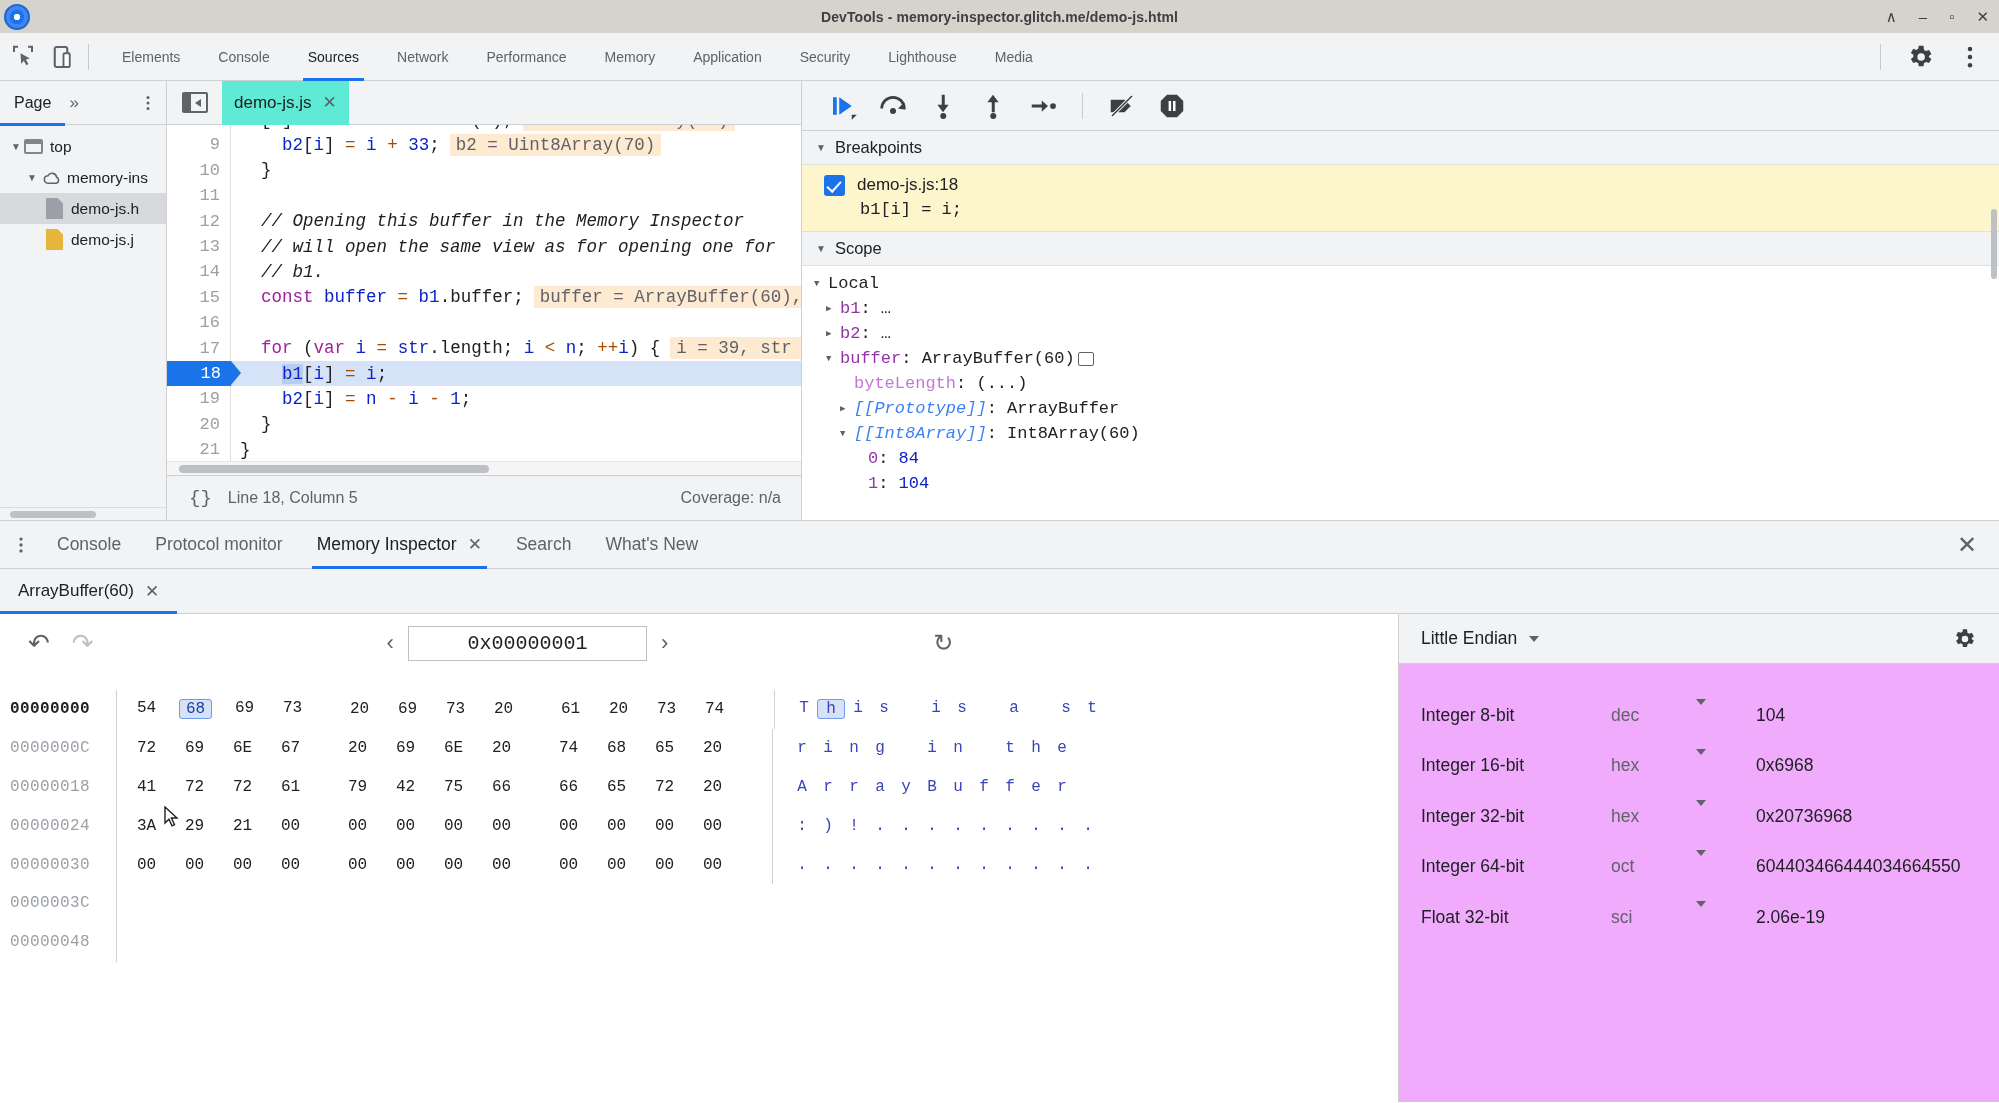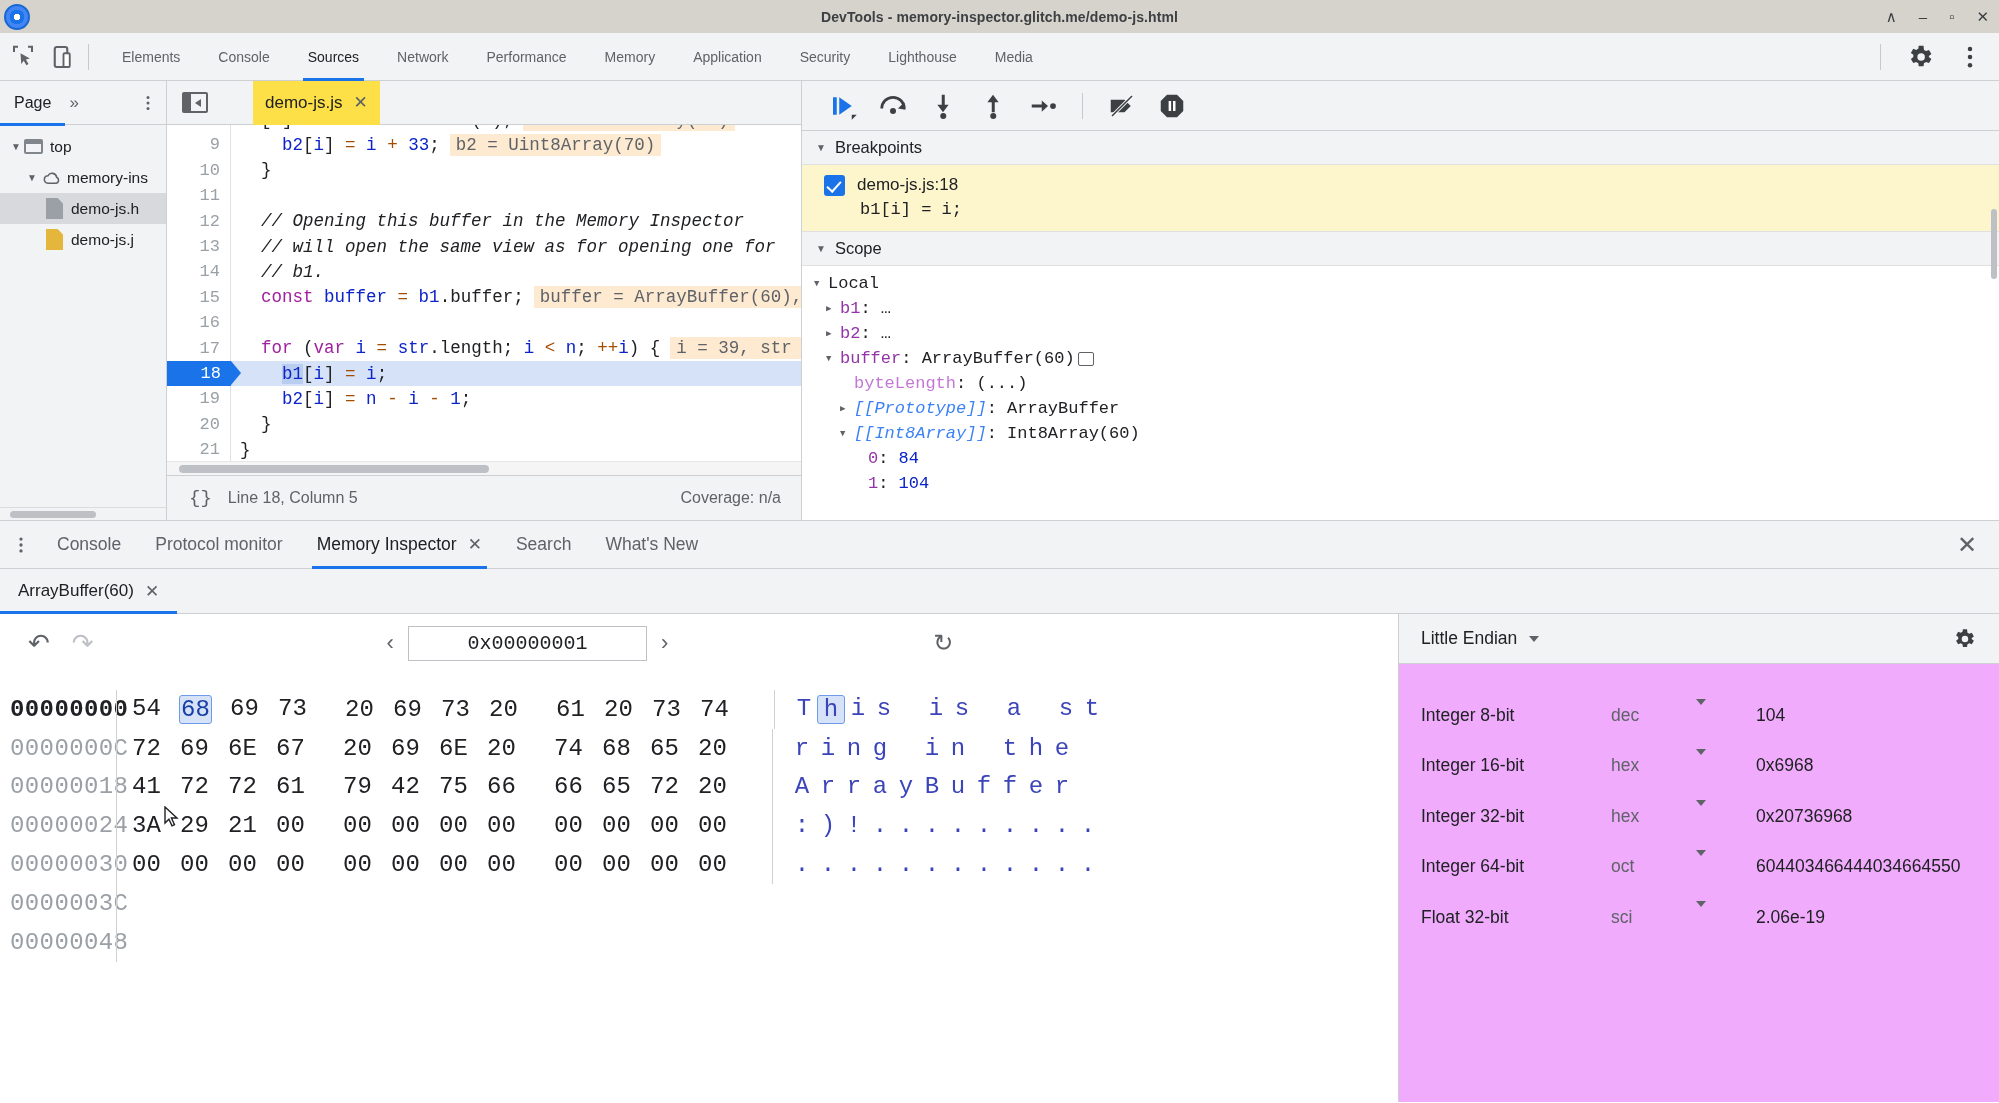--- a/index.html
+++ b/index.html
@@ -85,21 +85,21 @@
   #editor-col { width: 635px; display: flex; flex-direction: column; flex: none;
                 border-right: 1px solid #cdd0d3; }
   #editor-tabbar { height: 44px; background: #f1f3f4; border-bottom: 1px solid #cdd0d3;
                    display: flex; align-items: center; }
   #panel-toggle { width: 26px; height: 21px; border: 2px solid #5f6368; border-radius: 2px;
                   margin: 0 14px 0 15px; display: flex; align-items: center; flex: none; }
   #panel-toggle .bar { width: 7px; height: 100%; background: #5f6368; }
   #panel-toggle .tri2 { width: 0; height: 0; border-top: 4px solid transparent;
                   border-bottom: 4px solid transparent; border-right: 6px solid #5f6368; margin-left: 4px; }
   .etab { height: 44px; display: flex; align-items: center; gap: 11px; padding: 0 12px;
-          font-size: 17px; color: #202124; background: #fde047; position: relative; margin-left: 31px; }
+          font-size: 17px; color: #202124; background: #5eead4; position: relative; }
   .etab .x { color: #5f6368; font-size: 17px; }
   #code-area { flex: 1; position: relative; overflow: hidden; background: #fff; }
   #code-lines { position: absolute; top: -18px; left: 0; right: 0; }
   .cl { height: 25.4px; display: flex; align-items: center; font-size: 17.5px;
         font-family: "Liberation Mono", monospace; white-space: pre; position: relative; }
   .cl .gut { width: 64px; text-align: right; padding-right: 10px; color: #9aa0a6; flex: none;
              border-right: 1px solid #e0e0e0; height: 100%; line-height: 25.4px; font-size: 17px;}
   .cl .src { padding-left: 9px; color: #202124; }
   .cl.bp { background: #d5e2f7; }
   .cl.bp .gut { background: #1a73e8; color: #fff; border-right: none; font-weight: 400; }
@@ -177,21 +177,21 @@
   #mi-toolbar { height: 58px; display: flex; align-items: center; gap: 0; padding: 0 14px; }
   .undo { font-size: 26px; color: #5f6368; margin: 0 8px 0 14px; }
   .undo.dim { color: #bdc1c6; }
   #addr-group { display: flex; align-items: center; gap: 14px; margin-left: 285px; }
   #addr-prev, #addr-next { font-size: 22px; color: #5f6368; }
   #addr-input { width: 239px; height: 35px; border: 1px solid #bdc1c6; background: #fff;
                 font-family: "Liberation Mono", monospace; font-size: 20px; color: #202124;
                 display: flex; align-items: center; justify-content: center; }
   #refresh { margin-left: 265px; font-size: 24px; color: #5f6368; }
   #hexview { flex: 1; padding: 18px 0 0 10px; font-family: "Liberation Mono", monospace;
-             font-size: 24px; overflow: hidden; }
+             font-size: 16px; overflow: hidden; }
   .hrow { display: flex; align-items: center; height: 38.8px; white-space: pre; }
   .haddr { width: 106px; color: #9aa0a6; letter-spacing: .4px; }
   .haddr.cur { color: #202124; font-weight: 700; }
   .hsep { width: 1px; align-self: stretch; background: #d0d0d0; margin-right: 14px; }
   .hgroup { display: flex; gap: 17px; margin-right: 36px; }
   .hbyte { color: #202124; width: 31px; text-align: center; }
   .hbyte.sel { background: #d5e2f7; border: 1px solid #6e9ae8; border-radius: 3px;
                color: #1a3ea8; width: 33px; }
   .asep { width: 1px; align-self: stretch; background: #d0d0d0; margin: 0 16px 0 8px; }
   .achars { display: flex; }

